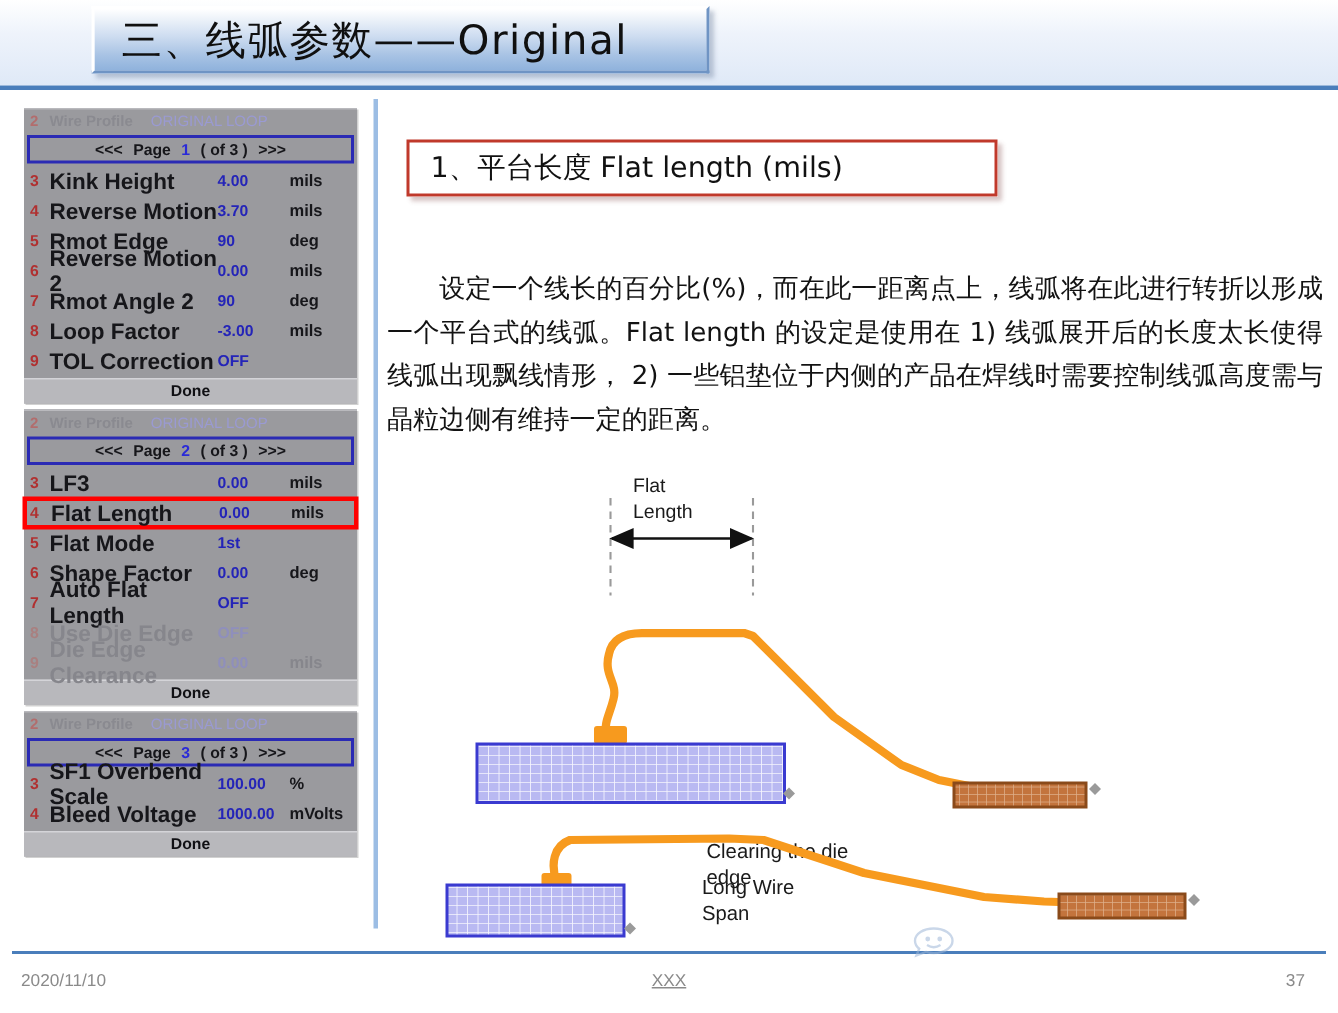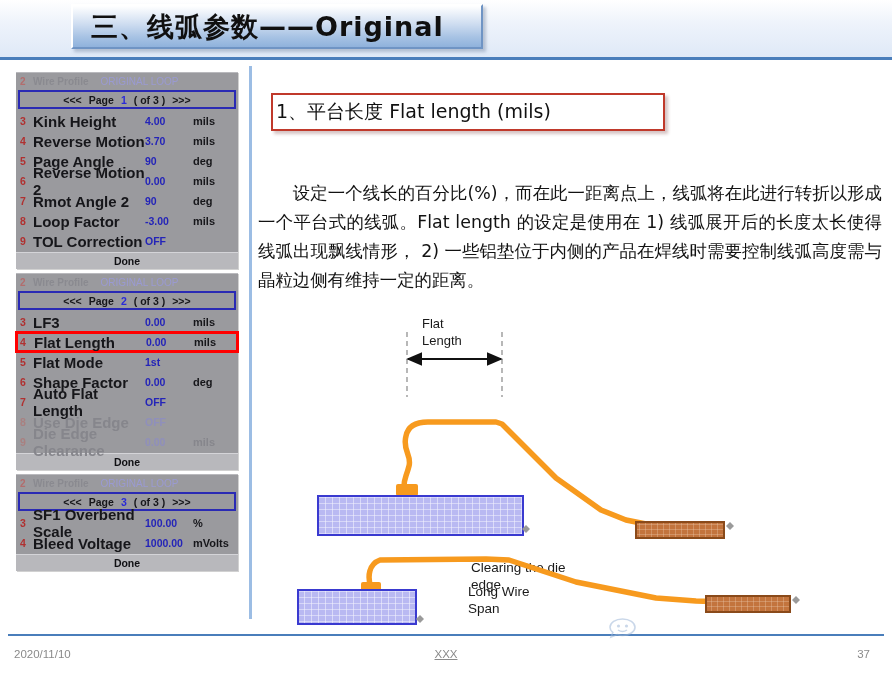--- a/index.html
+++ b/index.html
@@ -23,29 +23,29 @@
     position: absolute; left: 0; top: 0;
     width: 892px; height: 57px;
     background: linear-gradient(to bottom, #ffffff 0%, #eef3fb 40%, #dfe9f7 100%);
   }
   .title-rule {
     position: absolute; left: 0; top: 57px;
     width: 892px; height: 3px;
     background: #4a7ebb;
   }
   .title-box {
-    position: absolute; left: 71px; top: 4px;
+    position: absolute; left: 61px; top: 4px;
     width: 412px; height: 45px;
     background: linear-gradient(to bottom, #ffffff 0%, #cddcf0 45%, #a8c3e4 75%, #8fb2dc 100%);
     border-top: 2px solid #ffffff;
     border-left: 2px solid #ffffff;
     border-right: 2px solid #6f94c4;
     border-bottom: 2px solid #6f94c4;
     box-shadow: 3px 3px 3px rgba(90,110,140,0.35);
-    display: flex; align-items: center; font-weight: bold;
+    display: flex; align-items: center;
   }
   .title-text {
     font-family: "DejaVu Sans", sans-serif;
     font-size: 27px;
     color: #101010;
     letter-spacing: 1px;
     padding-left: 18px;
     white-space: nowrap;
   }
 
@@ -124,21 +124,21 @@
     position: absolute; left: 271px; top: 93px;
     width: 394px; height: 38px;
     background: linear-gradient(to right, #e8ououououou 0%, #f2928e 0%, #fbd3d0 22%, #fde7e5 50%, #f8bcb8 82%, #ef7b76 100%);
     border: 2px solid #c0392b;
     box-shadow: 3px 3px 3px rgba(120,60,60,0.3);
     display: flex; align-items: center;
   }
   .red-head span {
     font-family: "DejaVu Sans", sans-serif;
     font-size: 19px; color: #111111;
-    padding-left: 3px; white-space: nowrap;
+    padding-left: 14px; white-space: nowrap;
   }
 
   .body-text {
     position: absolute; left: 258px; top: 163px;
     width: 624px;
     font-family: "DejaVu Sans", sans-serif;
     font-size: 17.4px;
     line-height: 29px;
     color: #121212;
     text-align: justify;
@@ -217,21 +217,21 @@
             <span class="unit">mils</span>
           </div>
           <div class="row">
             <span class="idx">4</span>
             <span class="name">Reverse Motion</span>
             <span class="val">3.70</span>
             <span class="unit">mils</span>
           </div>
           <div class="row">
             <span class="idx">5</span>
-            <span class="name">Page Angle</span>
+            <span class="name">Rmot Edge</span>
             <span class="val">90</span>
             <span class="unit">deg</span>
           </div>
           <div class="row">
             <span class="idx">6</span>
             <span class="name">Reverse Motion 2</span>
             <span class="val">0.00</span>
             <span class="unit">mils</span>
           </div>
           <div class="row">

